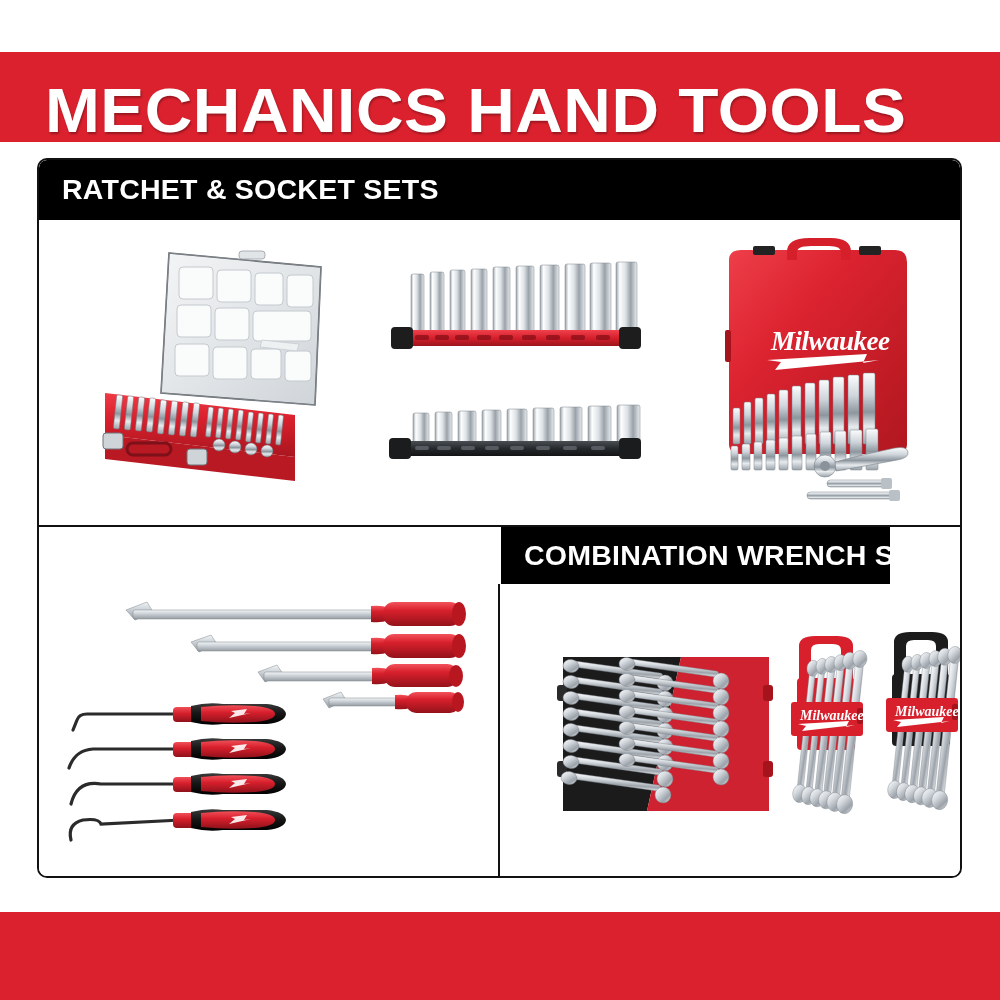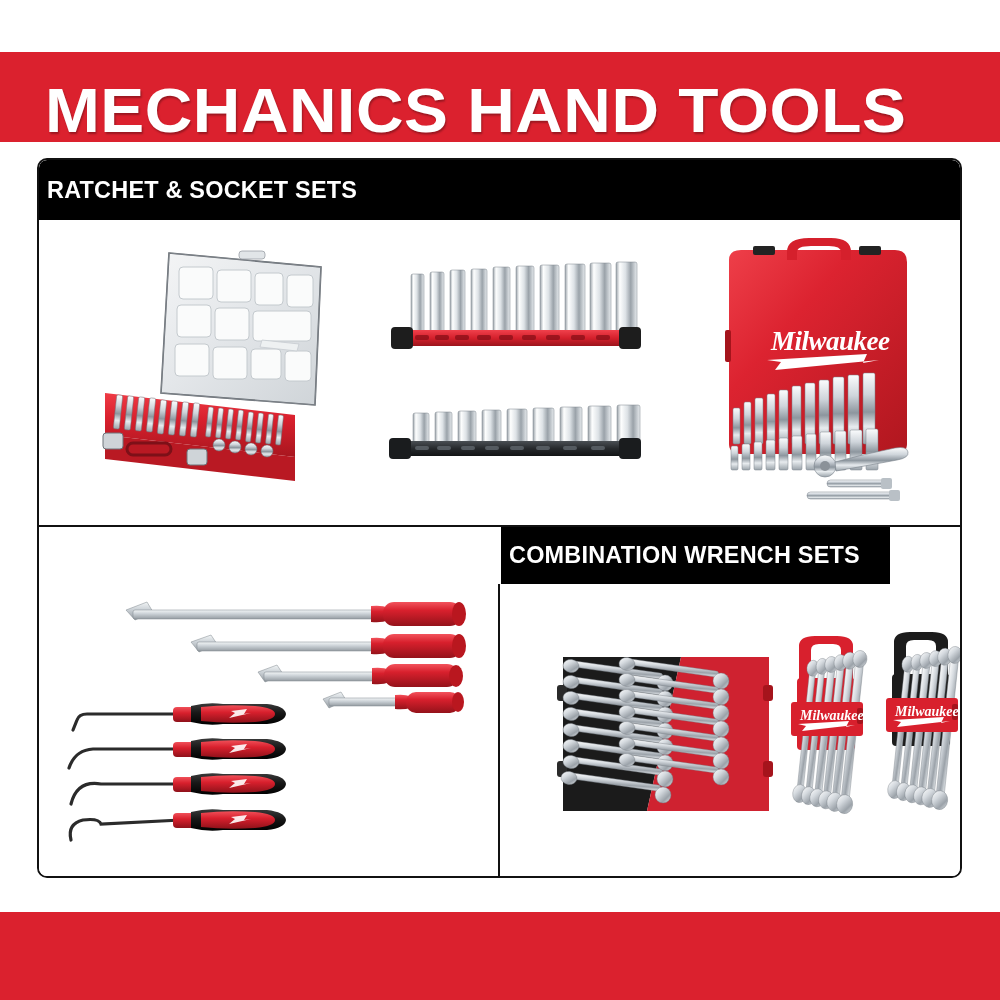--- a/index.html
+++ b/index.html
@@ -38,24 +38,24 @@
     border:2px solid #111;
     border-radius:10px;
     box-sizing:border-box;
     background:#fff;
     overflow:hidden;
   }
 
   .hdr{
     background:#000;color:#fff;
     font-weight:bold;
-    font-size:23px;
+    font-size:28px;
     letter-spacing:.2px;
     display:flex;align-items:center;
-    padding-left:8px;
+    padding-left:23px;
     box-sizing:border-box;
     transform-origin:left center;
     white-space:nowrap;
   }
   .hdr span{display:inline-block;transform:scaleX(1.02);transform-origin:left center;}
 
   
   .sec1-hdr{position:absolute;left:0;top:0;width:921px;height:60px;border-radius:8px 8px 0 0;}
   .sec1-body{position:absolute;left:0;top:60px;width:921px;height:305px;background:#fff;}
 

